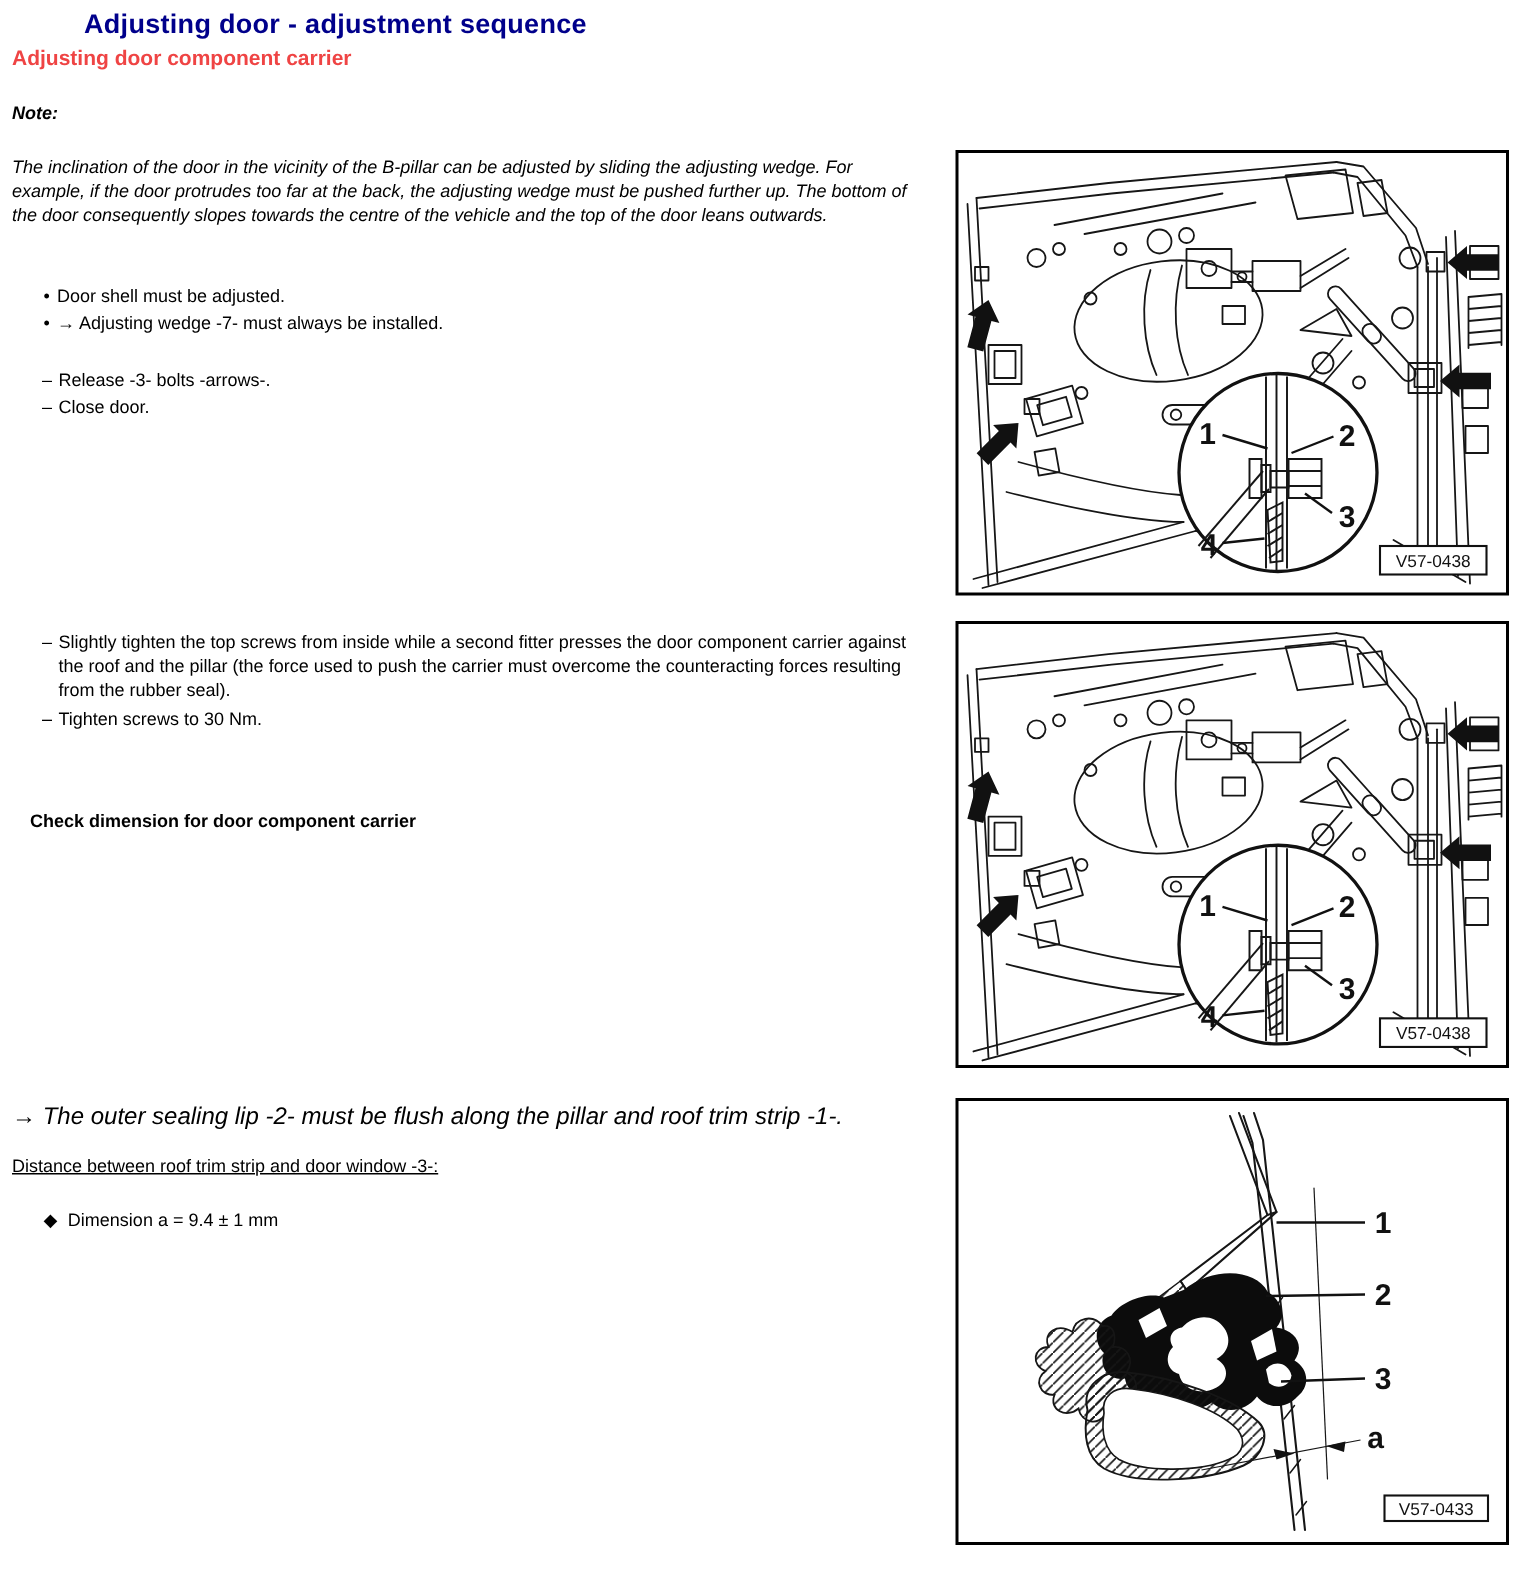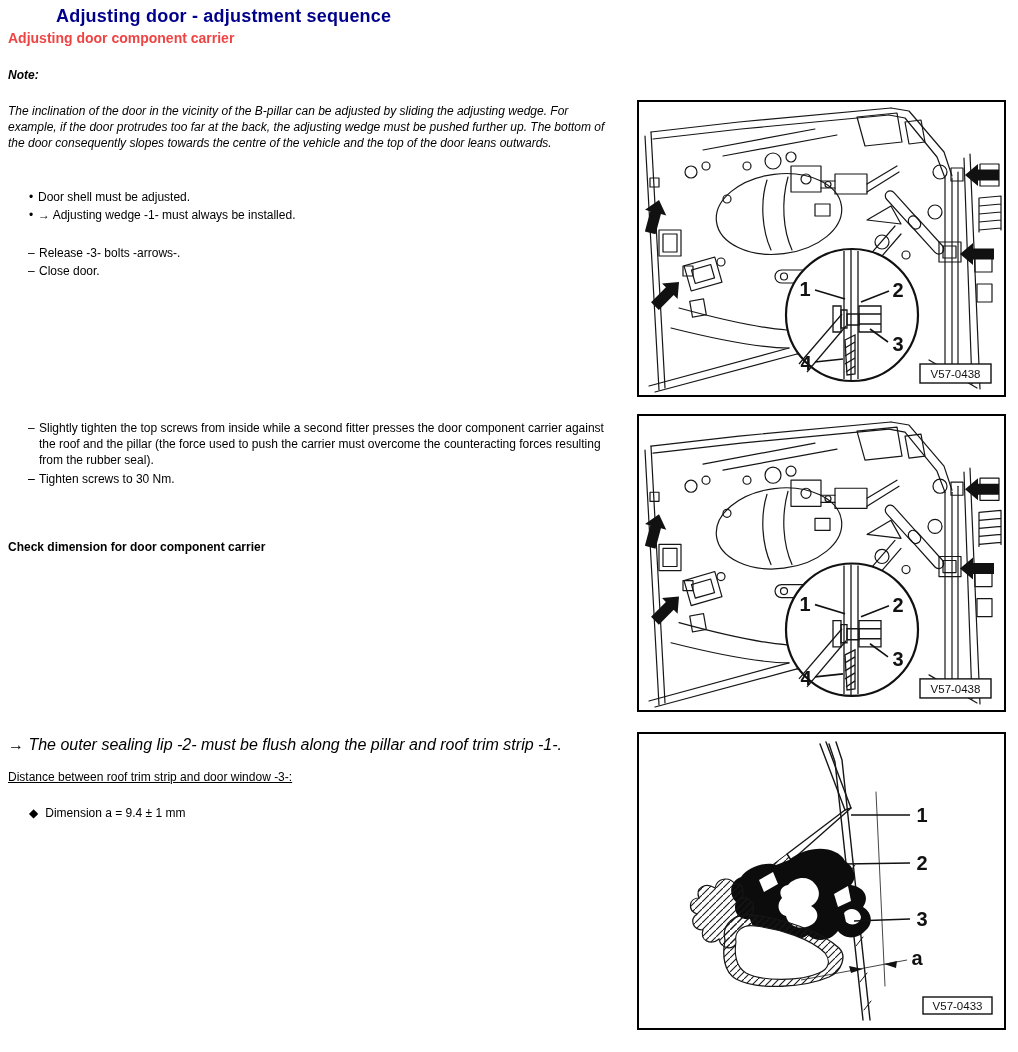--- a/index.html
+++ b/index.html
@@ -13,21 +13,21 @@
   .note-label{left:8px;top:68px;font-size:12px;font-weight:bold;font-style:italic;}
   .note-body{left:8px;top:104px;width:608px;font-size:12px;font-style:italic;line-height:15.8px;}
   .list{font-size:12px;}
   .li{position:relative;padding-left:11px;line-height:18px;}
   .li .marker{position:absolute;left:0;top:0;}
   .steps2 .li{line-height:16.2px;margin-bottom:2px;}
   .bullets{left:29px;top:188px;width:580px;}
   .bullets .li{padding-left:9px;}
   .steps1{left:28px;top:244px;width:580px;}
   .steps2{left:28px;top:420px;width:580px;}
-  .check-heading{left:8px;top:540px;font-size:12px;font-weight:bold;}
+  .check-heading{left:20px;top:540px;font-size:12px;font-weight:bold;}
   .flush-line{left:8px;top:736px;font-size:16px;font-style:italic;}
   .distance-line{left:8px;top:770px;font-size:12px;text-decoration:underline;}
   .dim-row{left:29px;top:806px;font-size:12px;}
   .dim-row .diamond{margin-right:7px;font-size:12px;}
   .figure{position:absolute;left:637px;width:365px;border:2px solid #000;background:#fff;}
   .fig1{top:100px;height:293px;}
   .fig2{top:414px;height:294px;}
   .fig3{top:732px;height:294px;}
   .figure svg{display:block;width:100%;height:100%;}
   .hidden-defs{position:absolute;width:0;height:0;overflow:hidden;}
@@ -41,21 +41,21 @@
 <div class="abs note-label">Note:</div>
 <div class="abs note-body">The inclination of the door in the vicinity of the B-pillar can be adjusted by sliding the adjusting wedge. For example, if the door protrudes too far at the back, the adjusting wedge must be pushed further up. The bottom of the door consequently slopes towards the centre of the vehicle and the top of the door leans outwards.</div>
 
 <div class="abs list bullets">
   <div class="li">
     <span class="marker">•</span>
     <span>Door shell must be adjusted.</span>
   </div>
   <div class="li">
     <span class="marker">•</span>
-    <span>→ Adjusting wedge -1- must always be installed.</span>
+    <span>→ Adjusting wedge -7- must always be installed.</span>
   </div>
 </div>
 
 <div class="abs list steps1">
   <div class="li">
     <span class="marker">–</span>
     <span>Release -3- bolts -arrows-.</span>
   </div>
   <div class="li">
     <span class="marker">–</span>

